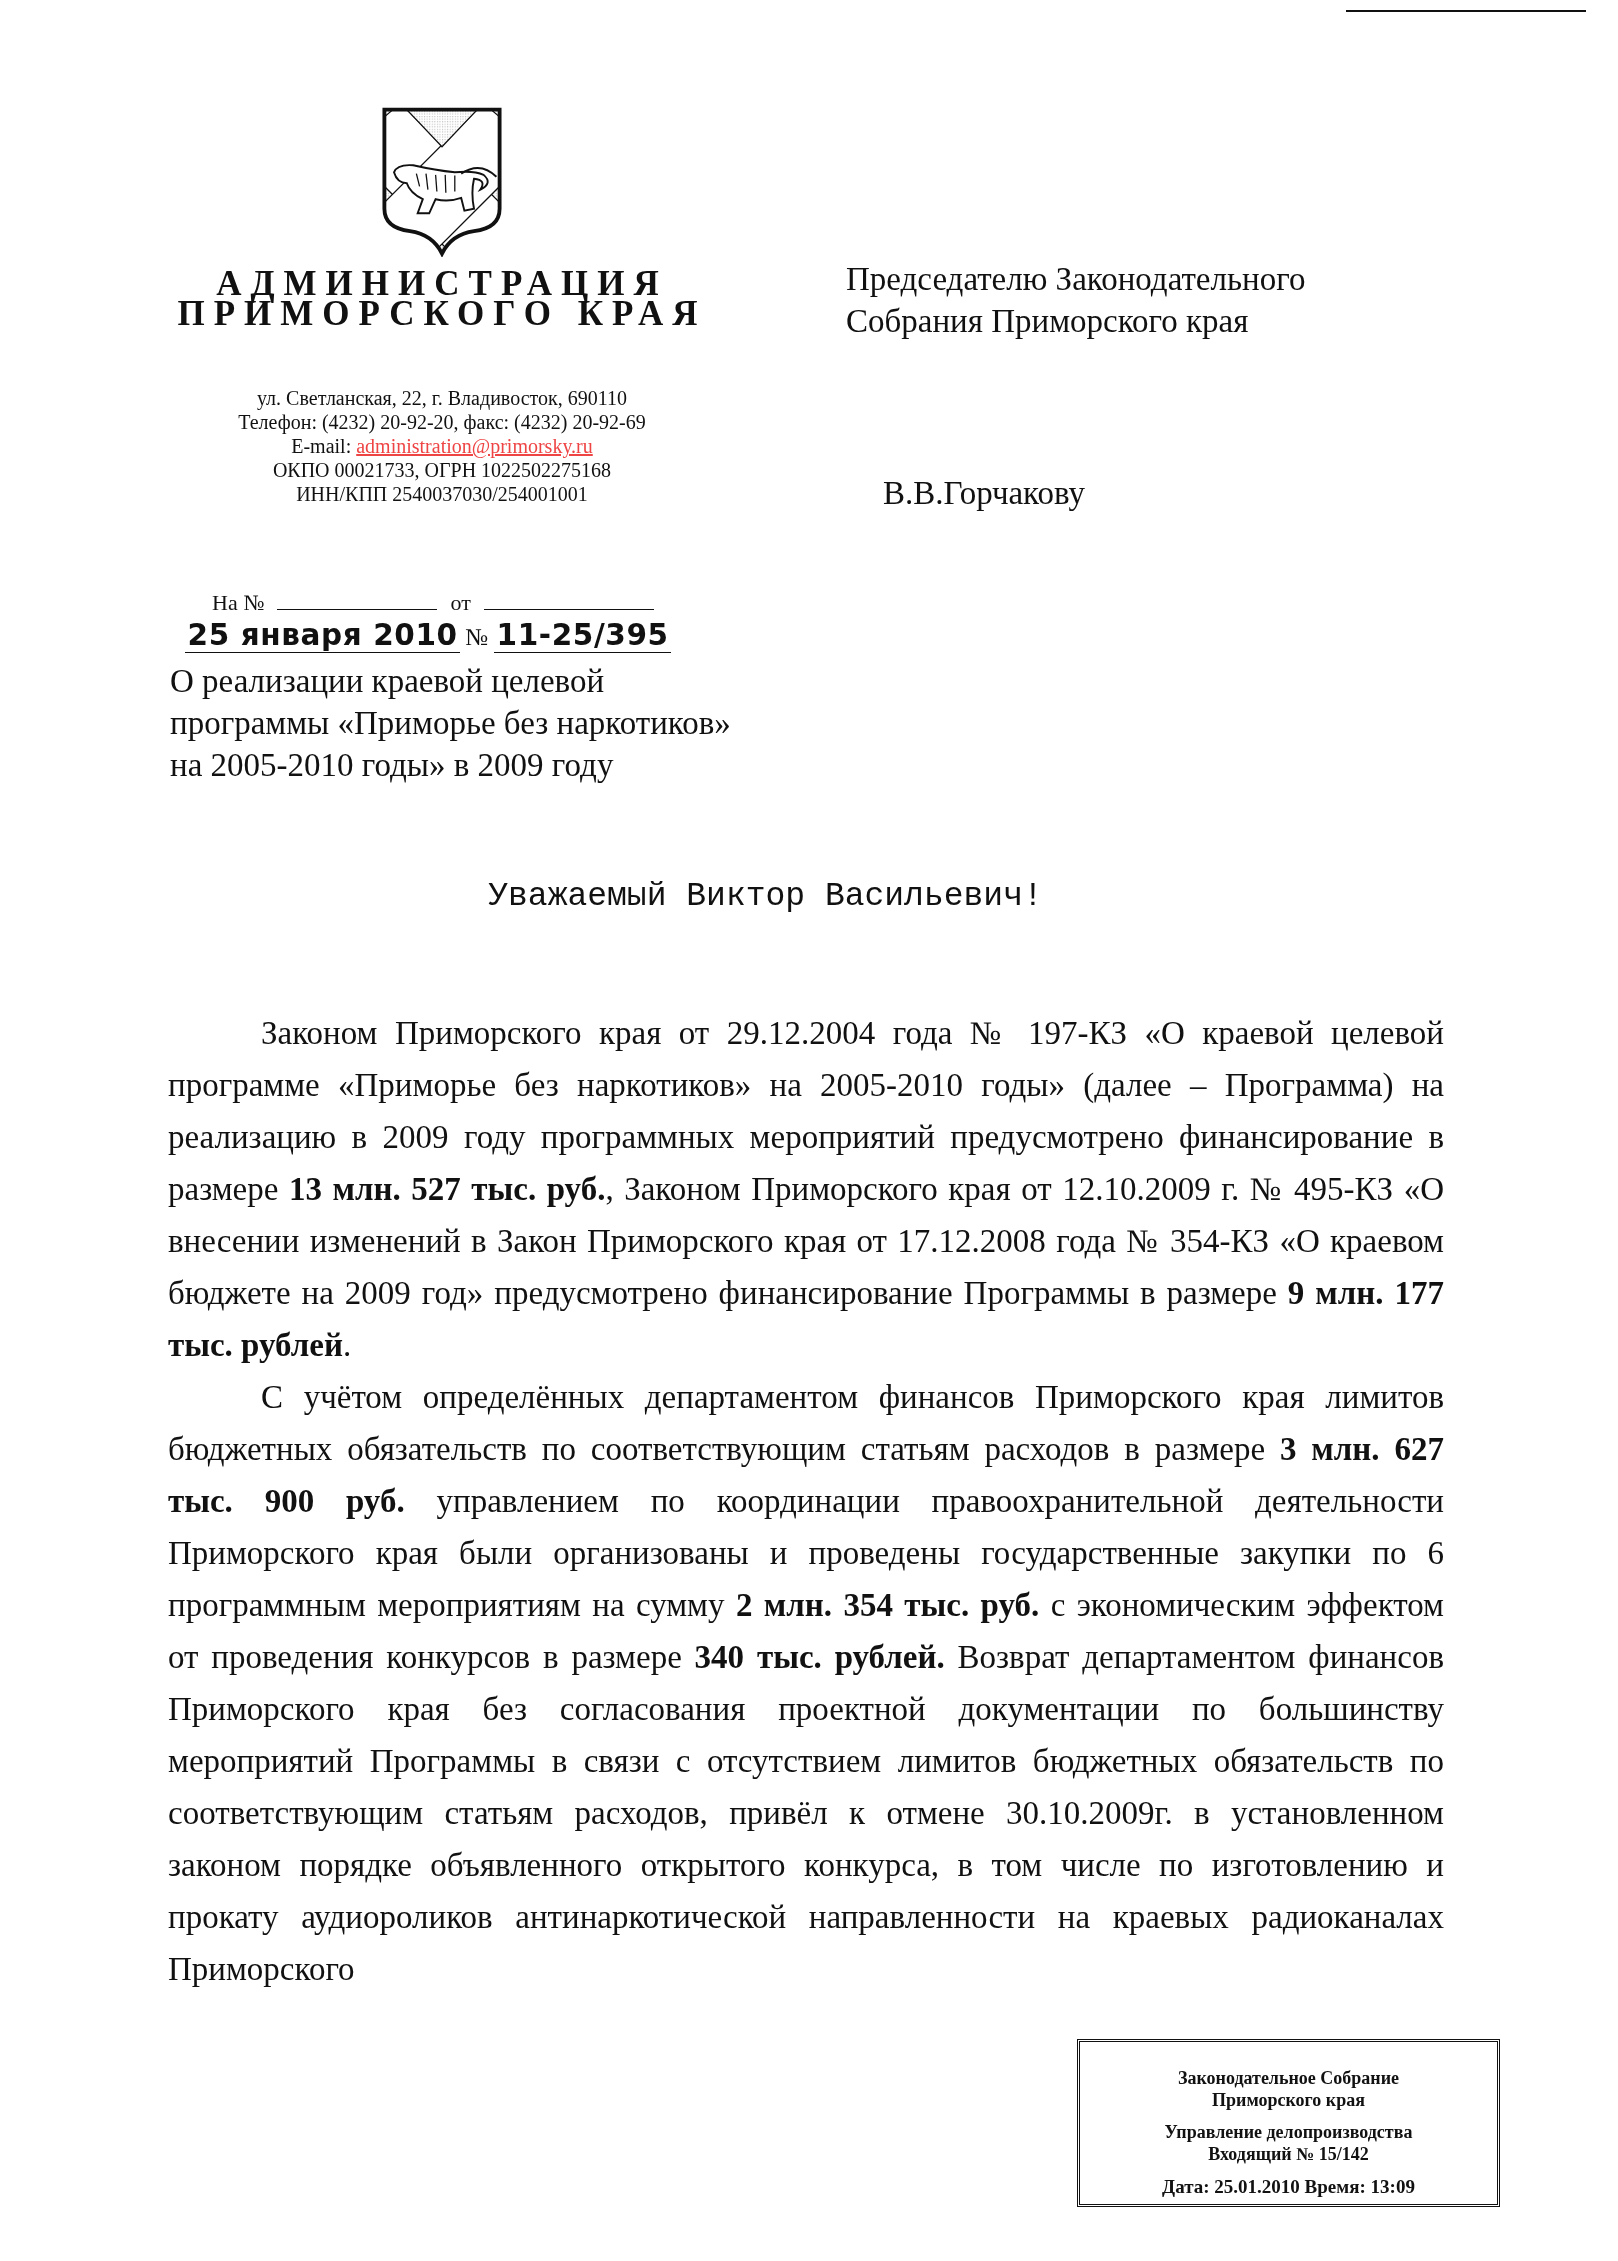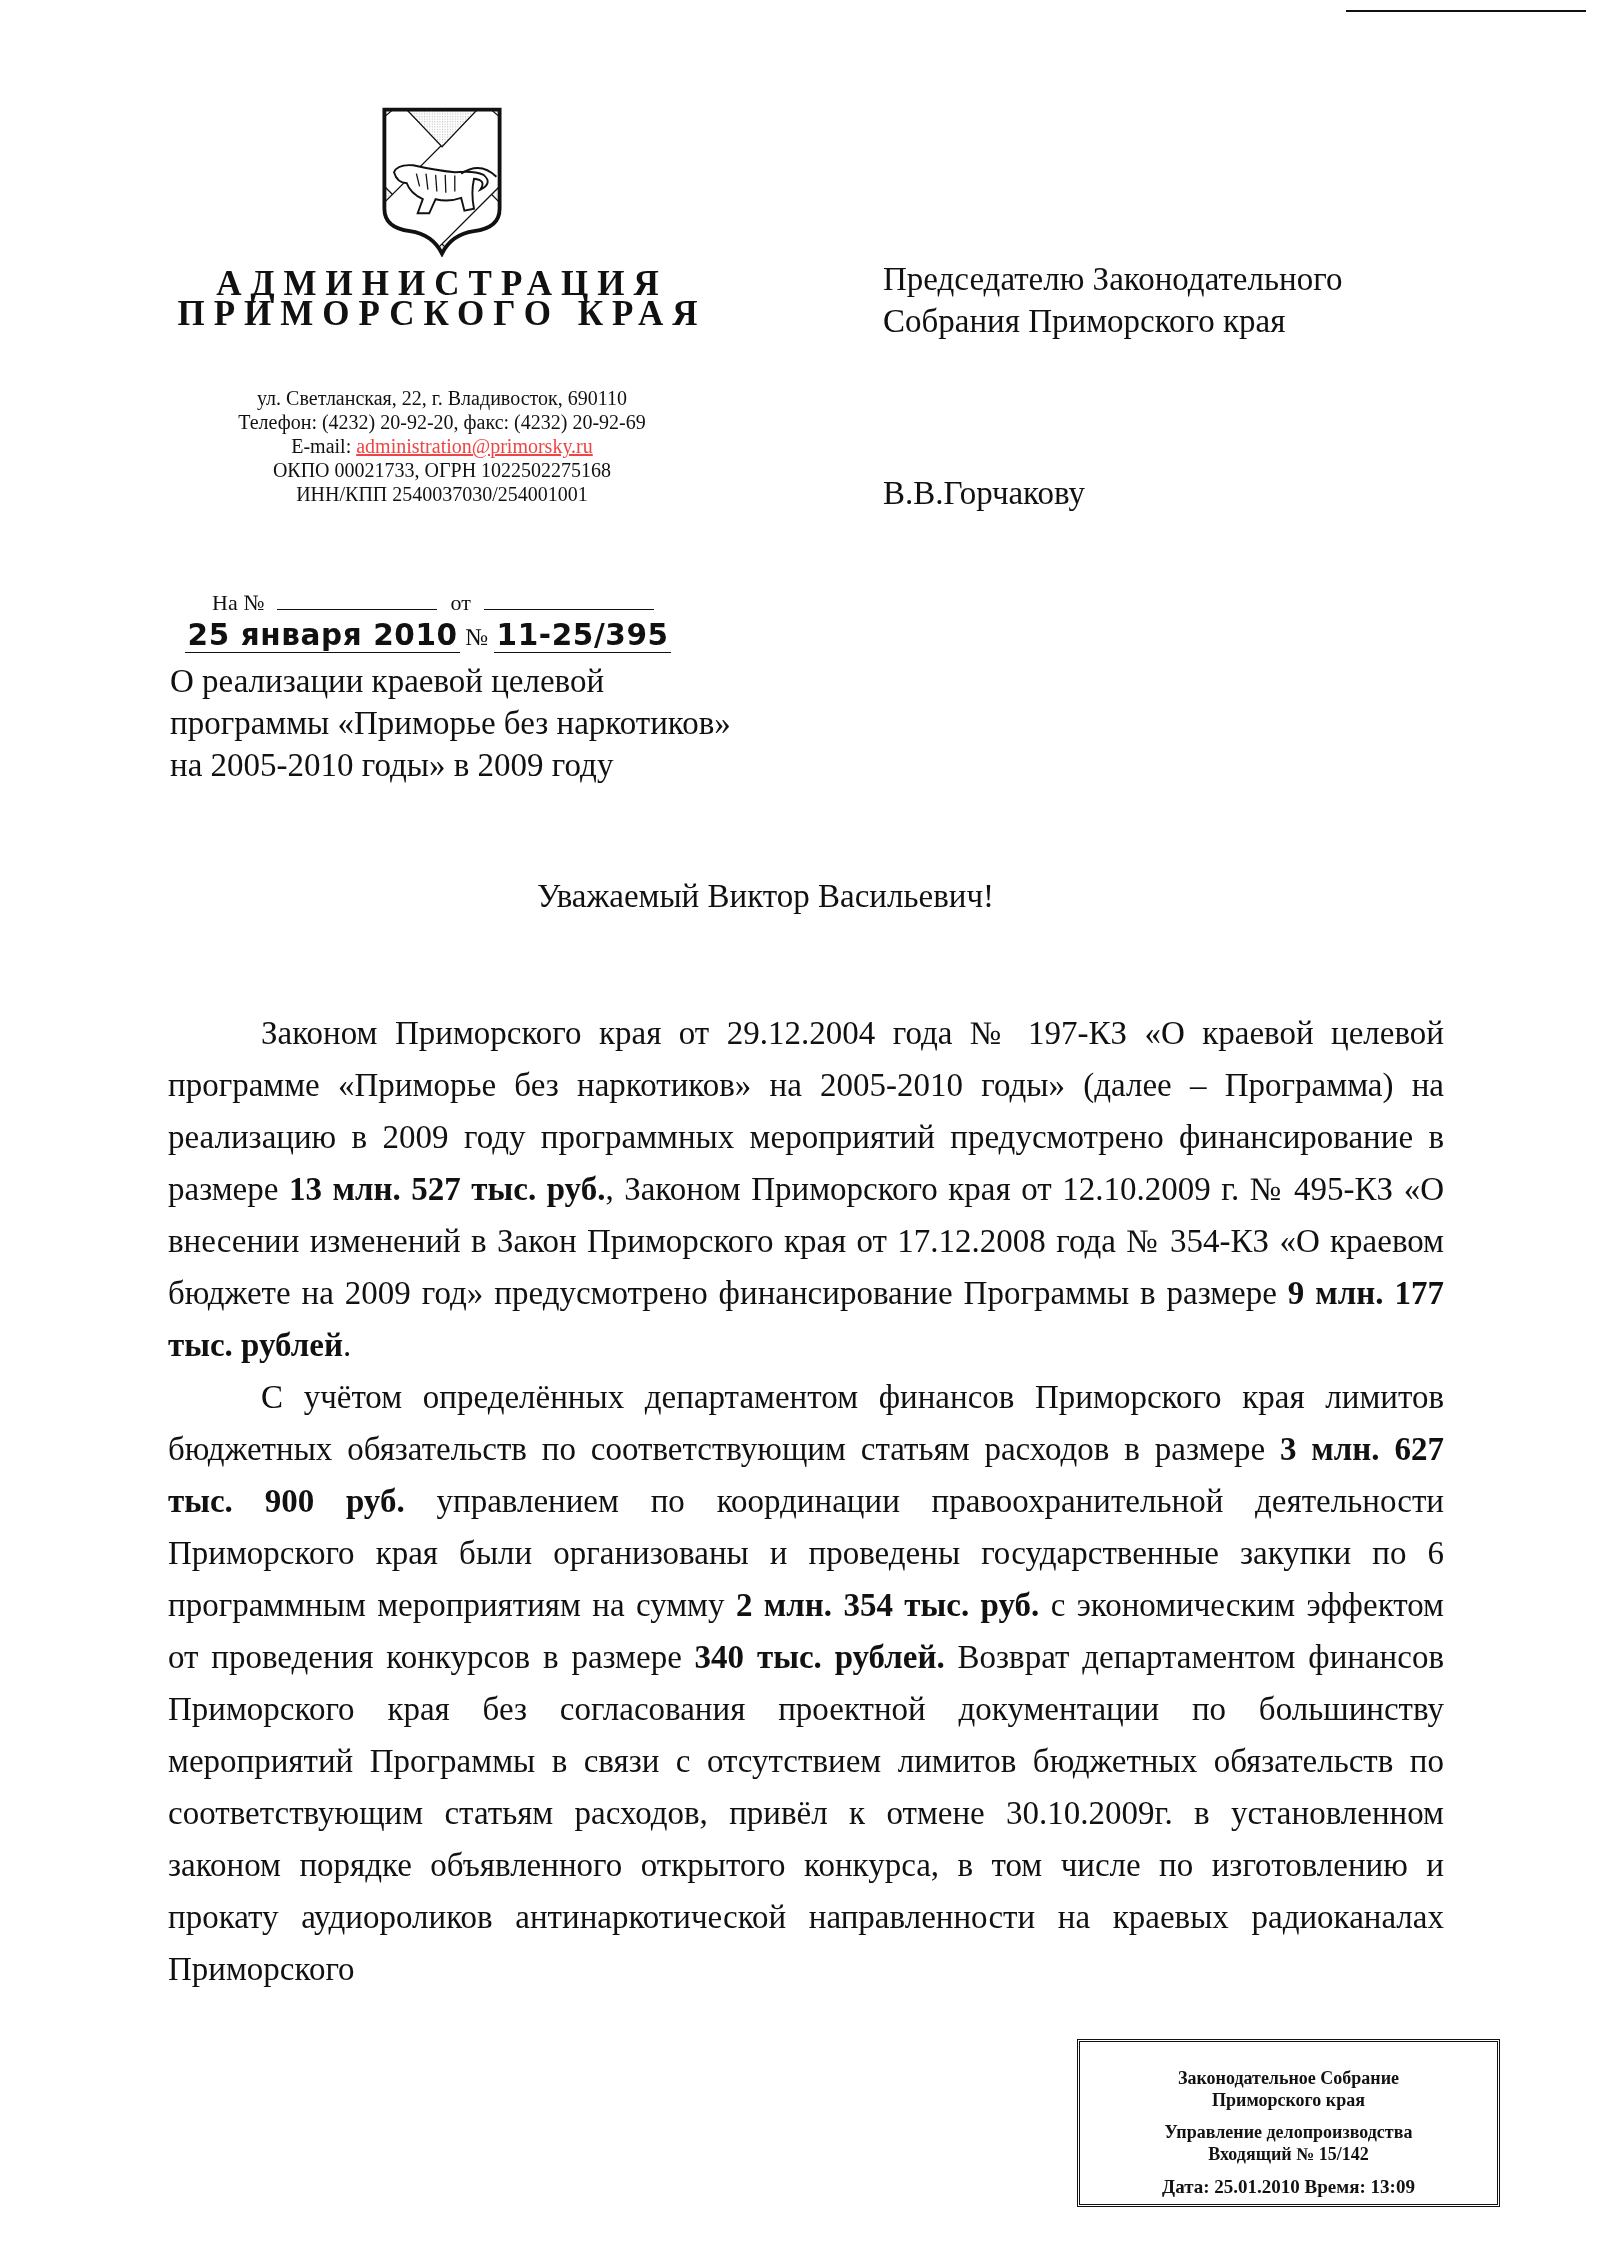--- a/index.html
+++ b/index.html
@@ -10,24 +10,24 @@
   .org{left:147px;width:590px;text-align:center;font-weight:bold;font-size:35px;letter-spacing:9px;line-height:1;}
   .org1{top:258px;margin-top:8px;}
   .org2{top:296px;}
   .addr{left:147px;top:386px;width:590px;text-align:center;font-size:20px;line-height:24px;}
   .addr a{color:#ef4444;text-decoration:underline;}
   .regline{left:185px;top:570px;font-family:"DejaVu Sans",sans-serif;font-weight:bold;font-size:29.5px;letter-spacing:0.6px;margin-top:48px;}
   .regline .u{border-bottom:1.9px solid #111;padding:0 2.6px;}
   .regline .no{font-family:"Liberation Serif",serif;font-weight:normal;font-size:24px;margin:0 5.1px;}
   .reply{left:212px;top:590px;font-size:22px;}
   .reply .blank{display:inline-block;border-bottom:1.3px solid #111;vertical-align:baseline;height:2.6px;}
-  .recipient{left:883px;top:258px;font-size:33px;line-height:42px;}
+  .recipient{left:846px;top:258px;font-size:33px;line-height:42px;}
   .recipient-name{left:883px;top:431px;font-size:33px;margin-top:44px;}
   .subject{left:170px;top:660px;font-size:33px;line-height:42px;}
-  .salutation{left:0;top:878px;width:1454px;text-align:center;font-size:33px;padding-left:77px;box-sizing:border-box;}
+  .salutation{left:0;top:878px;width:1454px;text-align:center;font-size:33px;padding-left:77px;box-sizing:border-box;font-family:Liberation Mono, monospace;}
   .body{left:168px;top:1007px;width:1276px;font-size:33px;line-height:52px;text-align:justify;}
   .body p{margin:0;text-indent:93px;}
   .body b{font-weight:bold;}
   .stamp{left:1077px;top:2039px;width:423px;height:168px;border:2.6px double #111;border-width:3.8px;box-sizing:border-box;background:transparent;text-align:center;font-weight:bold;font-size:18px;line-height:22px;padding-top:25px;}
   .stamp div{margin:0;}
   .stamp .gap{height:10.3px;}
 </style>
 </head>
 <body>
 

